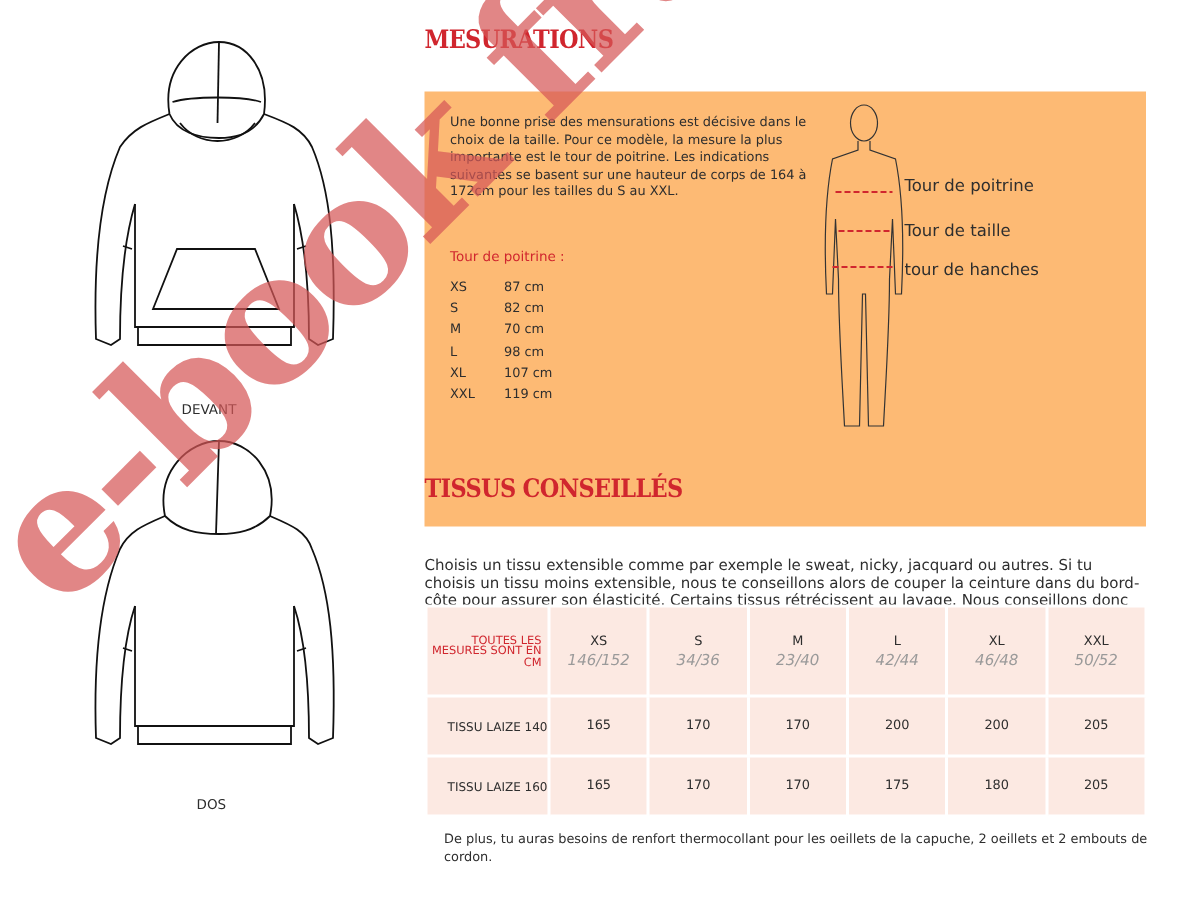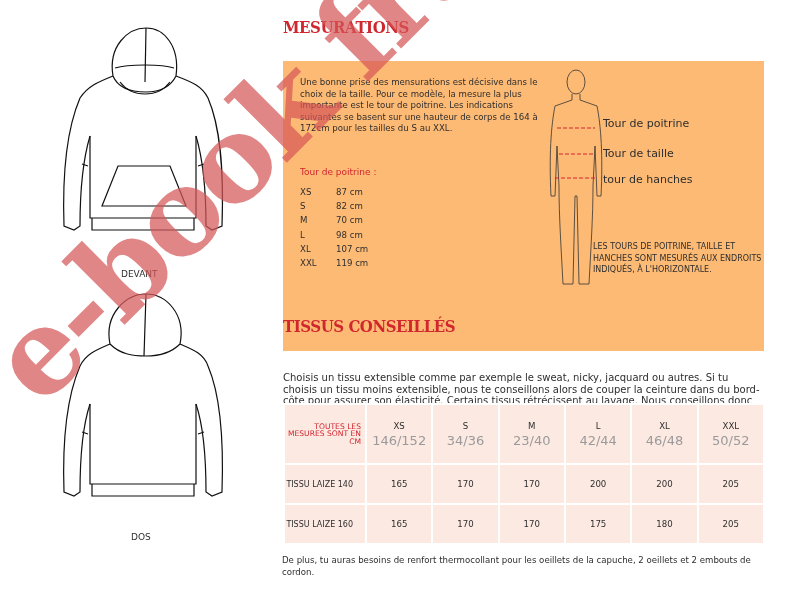--- a/index.html
+++ b/index.html
@@ -58,26 +58,26 @@
       border-collapse: collapse; table-layout: fixed;
     }
     table.fab td {
       background: #fce9e2;
       border: 2px solid #ffffff;
       text-align: center;
       font-size: 8.6px; color: #2e2e2e;
       height: 38px; padding: 0;
     }
     table.fab tr.head td { height: 58px; }
-    table.fab td.rowlbl { text-align: right; padding-right: 12px; width: 76px; font-size: 8px; }
+    table.fab td.rowlbl { text-align: right; padding-right: 0; width: 76px; font-size: 8px; }
     table.fab td.corner { color: #d0262e; font-size: 7.6px; line-height: 7.6px; text-align: right; padding-right: 4px; }
     .sz { display:block; font-size: 8.6px; color:#2e2e2e; }
-    .eu { display:block; font-size: 13px; color:#9a9a9a; margin-top: 2px; }
+    .eu { display:block; font-size: 10px; color:#9a9a9a; margin-top: 2px; font-style: italic; }
     .foot {
-      position: absolute; left: 282px; top: 555px; width: 480px;
+      position: absolute; left: 296px; top: 555px; width: 480px;
       font-size: 8.6px; line-height: 11.6px; color: #2e2e2e;
     }
 
     .hoodie { position: absolute; }
     #hoodie-front { left: 58px; top: 26px; width: 170px; height: 222px; }
     #hoodie-back  { left: 58px; top: 292px; width: 170px; height: 222px; }
     .cap { position: absolute; font-size: 9px; color: #2e2e2e; margin-top: 17px; }
     #cap-front { left: 121px; top: 252px; }
     #cap-back  { left: 131px; top: 515px; }
 
@@ -152,21 +152,20 @@
   <svg class="body-figure" viewBox="0 0 70 222" fill="none" stroke="#333" stroke-width="0.8">
     <ellipse cx="35" cy="16" rx="9" ry="12"></ellipse>
     <path d="M31 28 L31 34 L14 40 C10 60 8 90 10 130 L14 130 L16 80 L18 120 C18 150 20 180 22 218 L32 218 L34 130 L36 130 L38 218 L48 218 C50 180 52 150 52 120 L54 80 L56 130 L60 130 C62 90 60 60 56 40 L39 34 L39 28"></path>
     <line x1="16" y1="62" x2="54" y2="62" stroke="#d0262e" stroke-width="1.2" stroke-dasharray="4,2"></line>
     <line x1="18" y1="88" x2="52" y2="88" stroke="#d0262e" stroke-width="1.2" stroke-dasharray="4,2"></line>
     <line x1="14" y1="112" x2="56" y2="112" stroke="#d0262e" stroke-width="1.2" stroke-dasharray="4,2"></line>
   </svg>
   <div id="lbl-chest" class="lbl">Tour de poitrine</div>
   <div id="lbl-waist" class="lbl">Tour de taille</div>
   <div id="lbl-hips" class="lbl">tour de hanches</div>
-  <div class="note">LES TOURS DE POITRINE, TAILLE ET HANCHES SONT MESURÉS AUX ENDROITS INDIQUÉS, À L'HORIZONTALE.</div>
 </div>
 
 <div id="h-tis" class="heading">TISSUS CONSEILLÉS</div>
 <div class="tis-text">Choisis un tissu extensible comme par exemple le sweat, nicky, jacquard ou autres. Si tu choisis un tissu moins extensible, nous te conseillons alors de couper la ceinture dans du bord-côte pour assurer son élasticité. Certains tissus rétrécissent au lavage. Nous conseillons donc de toujours bien laver un tissu avant de le coudre.</div>
 
 <table class="fab">
   <tbody>
       <tr class="head">
     <td class="corner rowlbl">TOUTES LES MESURES SONT EN CM</td>
     <td>

